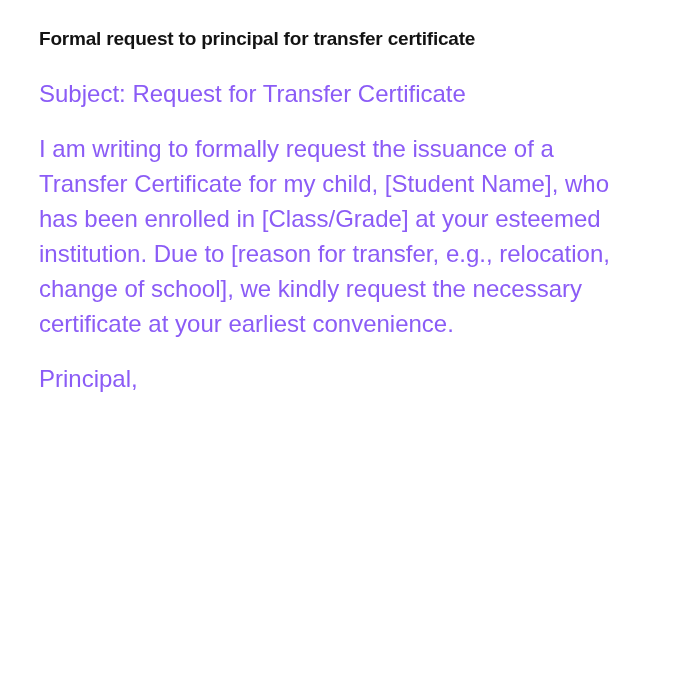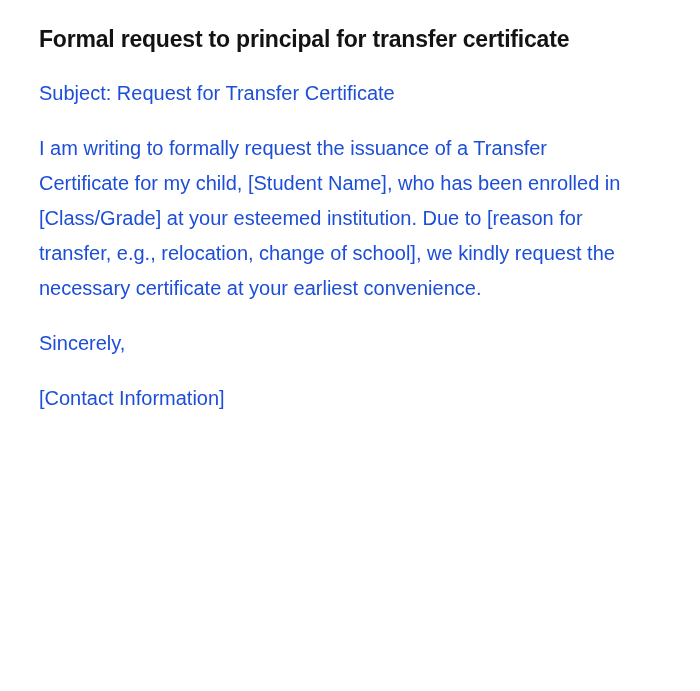--- a/index.html
+++ b/index.html
@@ -13,46 +13,45 @@
   }
   .page {
     width: 700px;
     height: 691px;
     background: #ffffff;
     box-sizing: border-box;
     padding: 24px 40px 0 39px;
     overflow: hidden;
   }
   .doc-title {
-    font-size: 23px;
+    font-size: 19px;
     font-weight: 700;
     line-height: 30px;
     letter-spacing: -0.2px;
     color: #131313;
     margin: 0 0 22px 0;
     max-width: 620px;
   }
   .doc-paragraph {
-    font-size: 20px;
+    font-size: 24px;
     line-height: 35px;
     font-weight: 400;
-    color: #1d4ed8;
+    color: #8b5cf6;
     margin: 0 0 20px 0;
     max-width: 600px;
   }
 </style>
 </head>
 <body>
 
 <div class="page">
   <h1 class="doc-title">Formal request to principal for transfer certificate</h1>
 
   <p class="doc-paragraph">Subject: Request for Transfer Certificate</p>
 
 
   <p class="doc-paragraph">I am writing to formally request the issuance of a Transfer Certificate for my child, [Student Name], who has been enrolled in [Class/Grade] at your esteemed institution. Due to [reason for transfer, e.g., relocation, change of school], we kindly request the necessary certificate at your earliest convenience.</p>
 
 
-  <p class="doc-paragraph">Sincerely,</p>
+  <p class="doc-paragraph">Principal,</p>
 
 
-  <p class="doc-paragraph">[Contact Information]</p>
 </div>
 
 </body></html>

